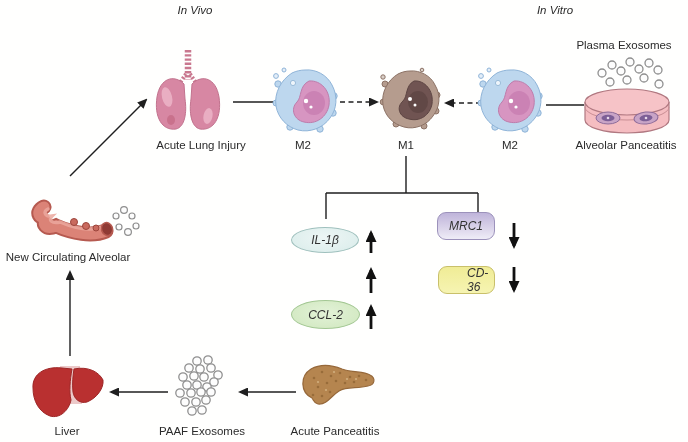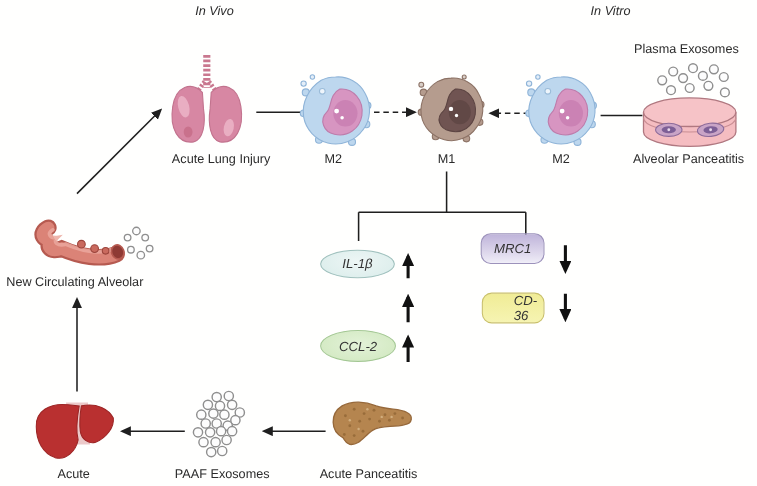--- a/index.html
+++ b/index.html
@@ -243,21 +243,21 @@
   <div class="lbl italic" style="left:195px;top:11px;">In Vivo</div>
   <div class="lbl italic" style="left:555px;top:11px;">In Vitro</div>
 
   <div class="lbl" style="left:624px;top:46px;">Plasma Exosomes</div>
   <div class="lbl" style="left:201px;top:146px;">Acute Lung Injury</div>
   <div class="lbl" style="left:303px;top:146px;">M2</div>
   <div class="lbl" style="left:406px;top:146px;">M1</div>
   <div class="lbl" style="left:510px;top:146px;">M2</div>
   <div class="lbl" style="left:626px;top:146px;">Alveolar Panceatitis</div>
   <div class="lbl" style="left:68px;top:258px;">New Circulating Alveolar</div>
-  <div class="lbl" style="left:67px;top:432px;">Acute</div>
+  <div class="lbl" style="left:67px;top:432px;">Liver</div>
   <div class="lbl" style="left:202px;top:432px;">PAAF Exosomes</div>
   <div class="lbl" style="left:335px;top:432px;text-align:right;">Acute Panceatitis</div>
 
   <div id="il1b" class="pill ellipse">IL-1β</div>
   <div id="ccl2" class="pill ellipse">CCL-2</div>
   <div id="mrc1" class="pill rrect">MRC1</div>
   <div id="cd36" class="pill rrect">CD-36</div>
 
 </div>
 

